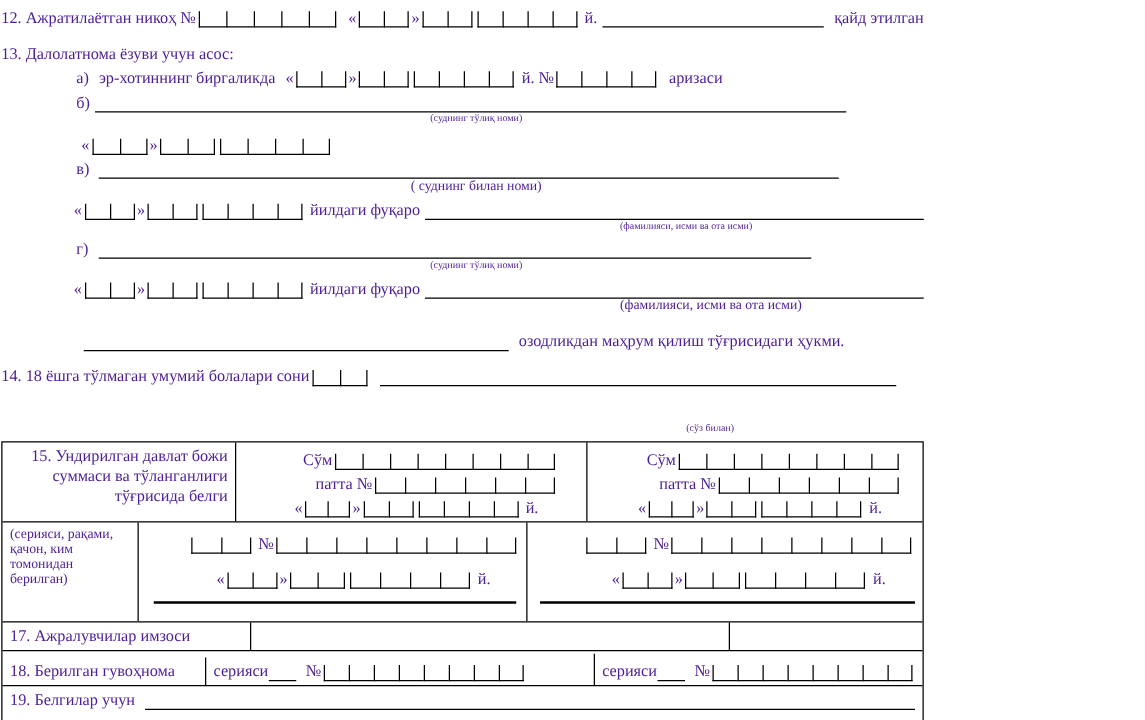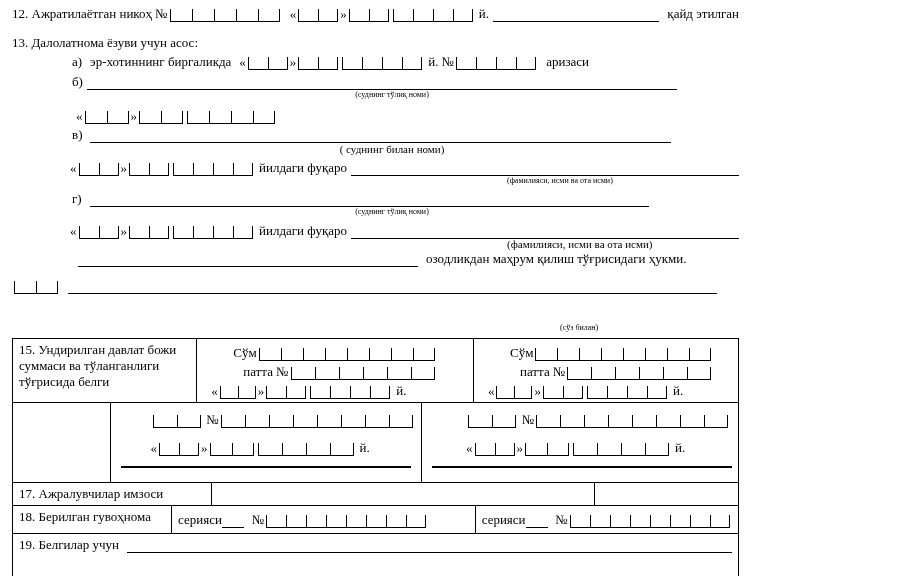--- a/index.html
+++ b/index.html
@@ -1,41 +1,41 @@
 <!DOCTYPE html>
 <html><head>
 <meta charset="utf-8">
 <style>
   * { margin:0; padding:0; box-sizing:border-box; }
   html,body { background:#fff; }
   .page {
-    width:747px; height:576px; background:#fff; color:#000000;
+    width:747px; height:576px; background:#fff; color:#4c1d95;
     font-family:"Liberation Serif","DejaVu Serif",serif;
-    font-size:13px; position:relative; padding:6px 8px 0 12px; overflow:hidden;
+    font-size:13px; position:relative; padding:6px 8px 0 1px; overflow:hidden;
   }
   .fline { display:flex; align-items:flex-end; white-space:nowrap; }
   .gap4 { margin-left:4px; } .gap8 { margin-left:8px; }
   .fill { border-bottom:1px solid #000; height:15px; }
   .grow { flex:1 1 auto; }
   .boxes { display:inline-flex; align-items:flex-end; height:13px; margin:0 2px; }
   .boxes span { display:inline-block; width:20px; height:13px;
     border-left:1px solid #000; border-bottom:1px solid #000; }
   .boxes span:last-child { border-right:1px solid #000; }
   .w18 span { width:18px; } .w22 span { width:22px; } .w24 span { width:24px; }
   .tiny { font-size:8px; } .smallnote { font-size:11px; }
   .notebar { line-height:9px; }
   .tbl { border:1px solid #000; margin-top:6px; }
   .trow { display:flex; align-items:stretch; }
   .trow + .trow { border-top:1px solid #000; }
   .td { padding:3px 6px; }
   .td-b { border-right:1px solid #000; }
-  .r15-label { width:232px; } .r15-mid { width:342px; } .r15-right { width:326px; }
+  .r15-label { width:232px;text-align:right; } .r15-mid { width:342px; } .r15-right { width:326px; }
   .r16-label { width:260px; } .r16-mid { width:314px; }
   .r17-label { width:199px; } .r17-mid { width:383px; }
-  .cellstack { display:flex; flex-direction:column; align-items:flex-start; padding-left:36px; }
+  .cellstack { display:flex; flex-direction:column; align-items:center; padding-left:36px; }
   .cellstack .fline { margin-top:3px; }
   .thickline { border-bottom:2px solid #000; height:2px; margin-top:10px; }
 </style>
 </head>
 <body>
 
 <div class="page">
 
   <div class="fline">
     <span>12. Ажратилаётган никоҳ №</span>
@@ -173,26 +173,27 @@
         <span></span>
         <span></span>
         <span></span>
         <span></span>
       </span>
     <span class="gap4">йилдаги фуқаро</span>
     <span class="fill grow gap4"></span>
   </div>
   <div class="smallnote notebar" style="margin-left:495px; margin-top:1px;">(фамилияси, исми ва ота исми)</div>
 
-  <div class="fline" style="margin-top:2px; margin-left:66px;">
+  <div class="fline" style="margin-top:16px; margin-left:66px;">
     <span class="fill" style="width:340px;"></span>
     <span class="gap8">озодликдан маҳрум қилиш тўғрисидаги ҳукми.</span>
   </div>
 
   <div class="fline" style="margin-top:12px;">
+    <span>14. 18 ёшга тўлмаган умумий болалари сони</span>
     <span class="boxes w22 gap4">
         <span></span>
         <span></span>
       </span>
     <span class="fill grow gap8" style="margin-right:22px;"></span>
   </div>
   <div class="tiny notebar" style="margin-left:548px;margin-top:29px;">(сўз билан)</div>
 
   <div class="tbl">
 
@@ -285,20 +286,21 @@
               <span></span>
               <span></span>
             </span>
           <span class="gap4">й.</span>
         </div>
       </div>
     </div>
 
     <div class="trow" style="min-height:80px;">
       <div class="td td-b r16-label">
+        <div class="smallnote">(серияси, рақами, қачон, ким томонидан берилган)</div>
       </div>
       <div class="td td-b r16-mid cellstack" style="padding-left:40px;">
         <div class="fline" style="margin-top:6px;">
           <span class="boxes w24">
               <span></span>
               <span></span>
             </span>
           <span class="gap4">№</span>
           <span class="boxes w24 gap4">
               <span></span>
@@ -372,21 +374,21 @@
         <div class="thickline" style="width:300px; margin-left:-34px;"></div>
       </div>
     </div>
 
     <div class="trow" style="min-height:21px;">
       <div class="td td-b r17-label">17. Ажралувчилар имзоси</div>
       <div class="td td-b r17-mid"></div>
       <div class="td" style="flex:1;"></div>
     </div>
 
-    <div class="trow" style="min-height:28px;">
+    <div class="trow" style="min-height:28px;align-items:flex-end;">
       <div class="td td-b r17-label">18. Берилган гувоҳнома</div>
       <div class="td td-b r17-mid">
         <div class="fline" style="margin-top:3px;">
           <span>серияси</span>
           <span class="fill" style="width:22px;"></span>
           <span class="gap8">№</span>
           <span class="boxes gap4">
               <span></span>
               <span></span>
               <span></span>

